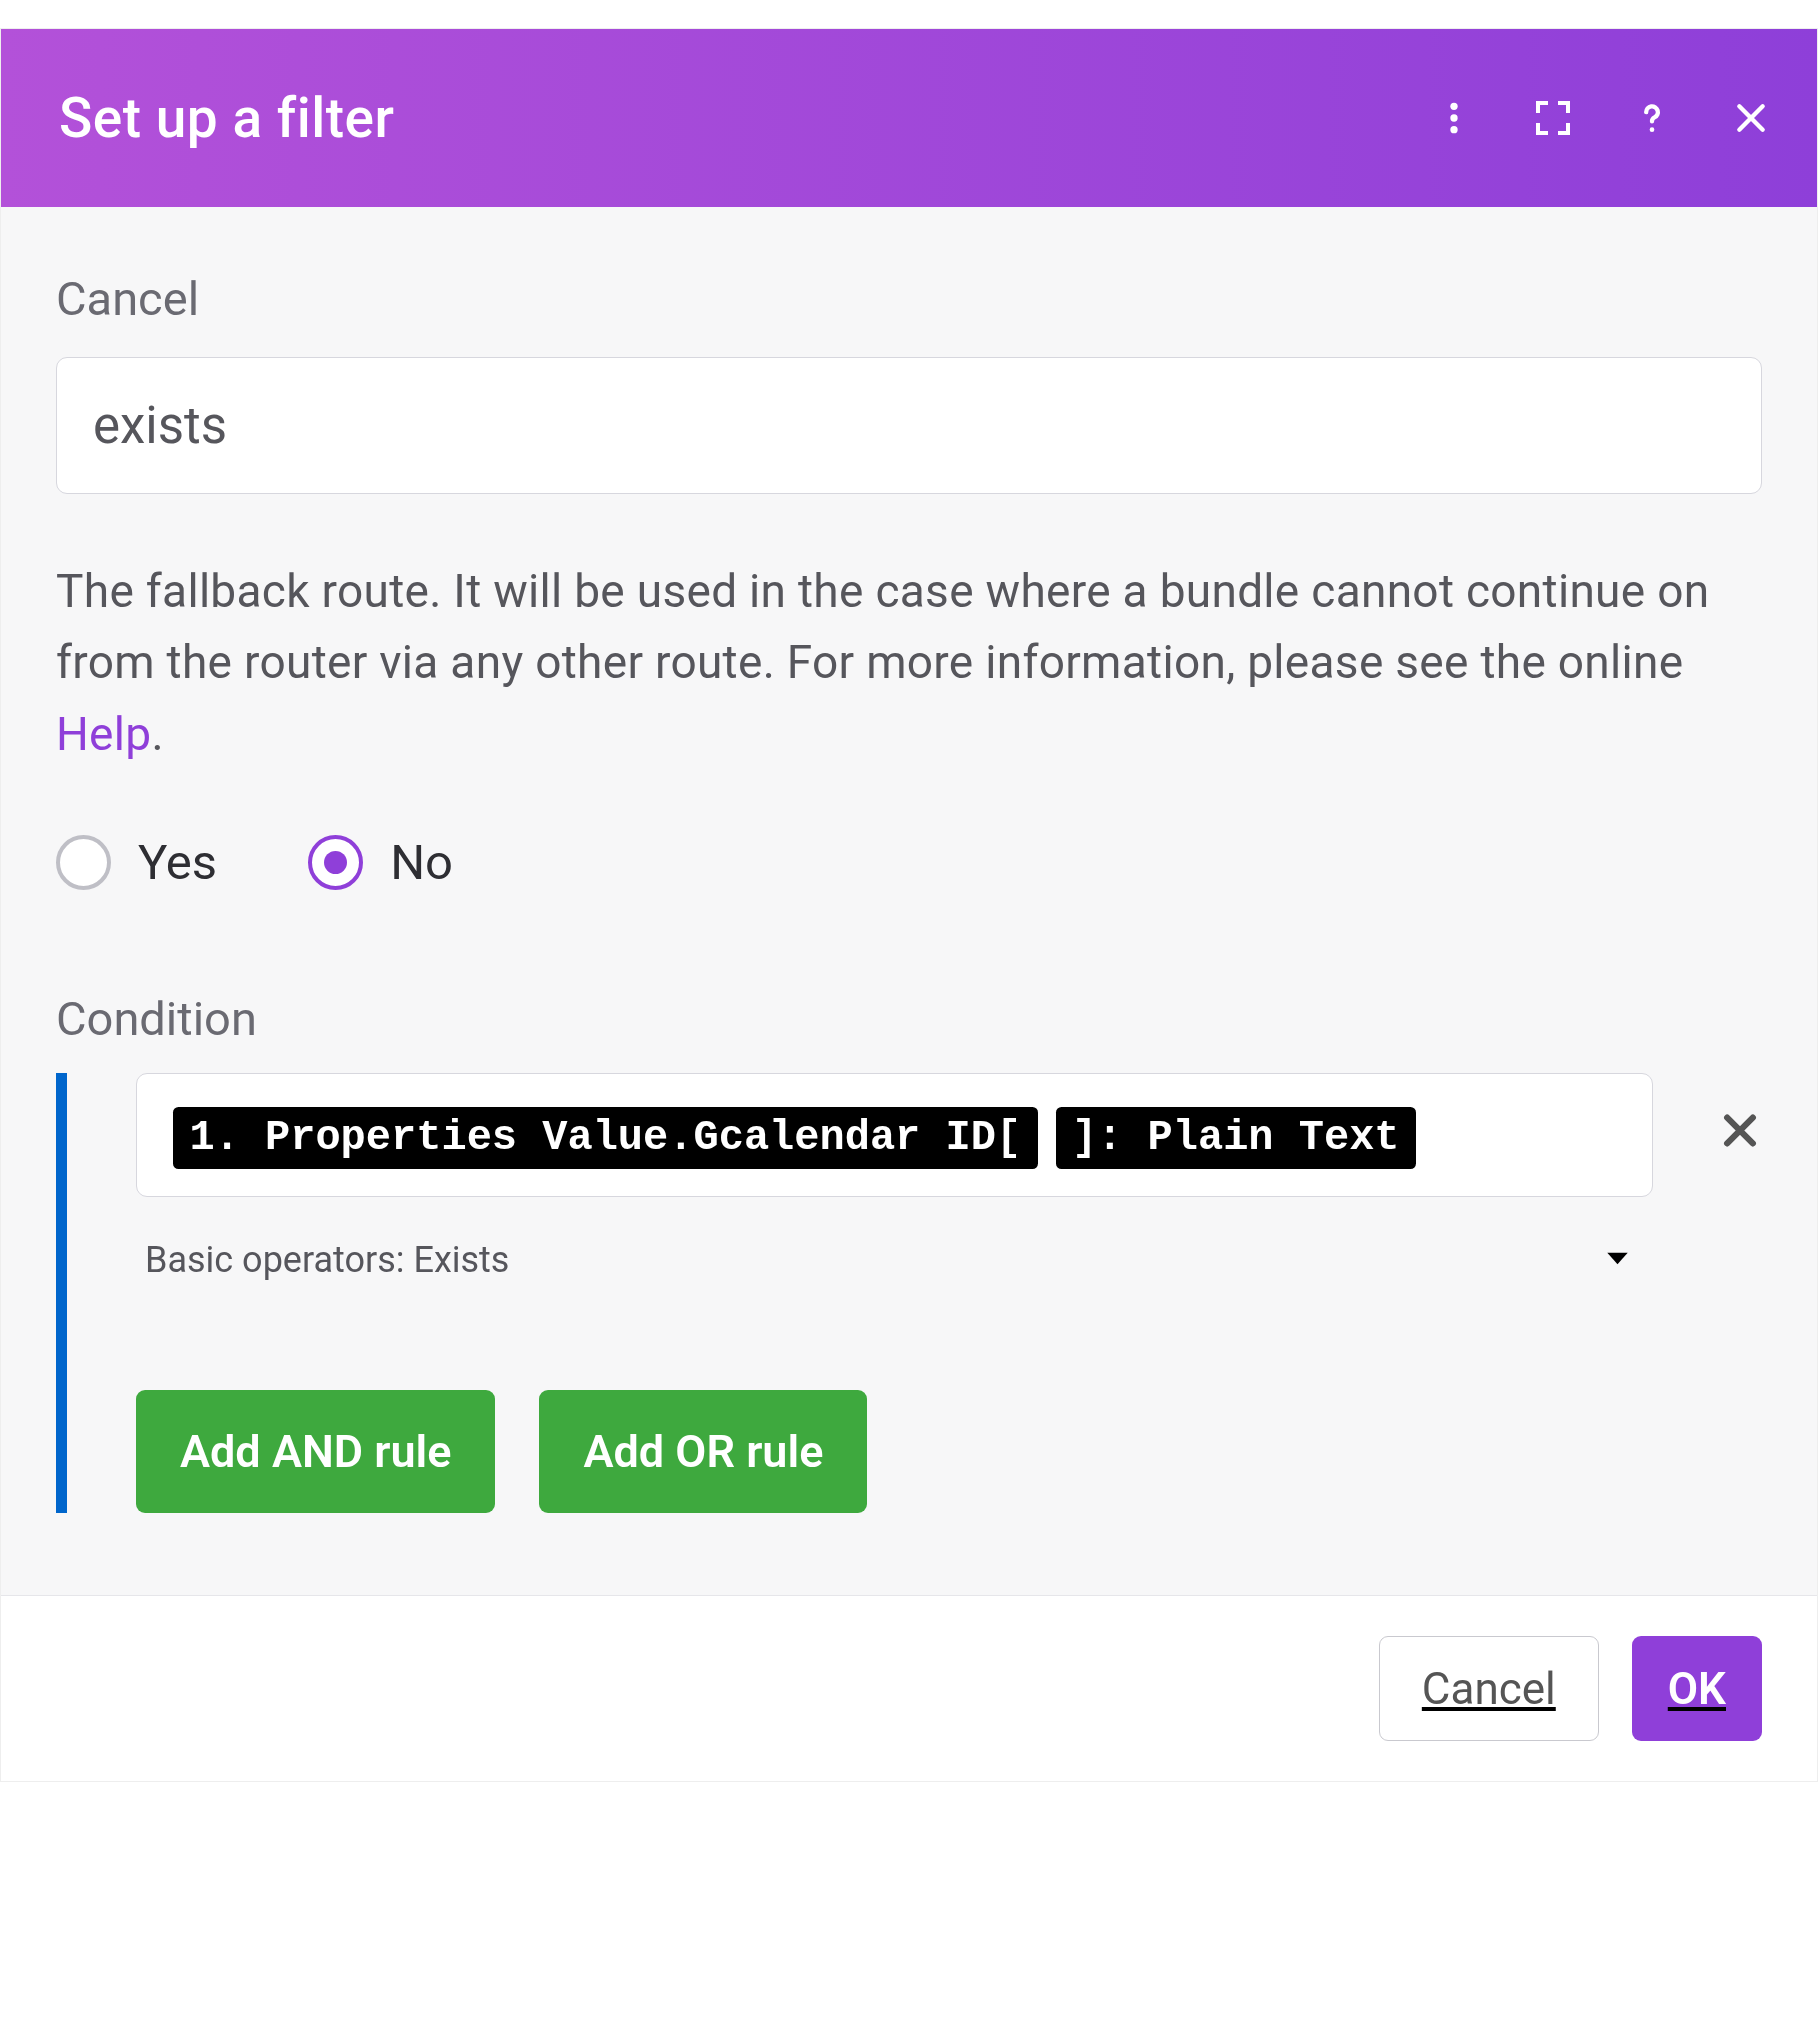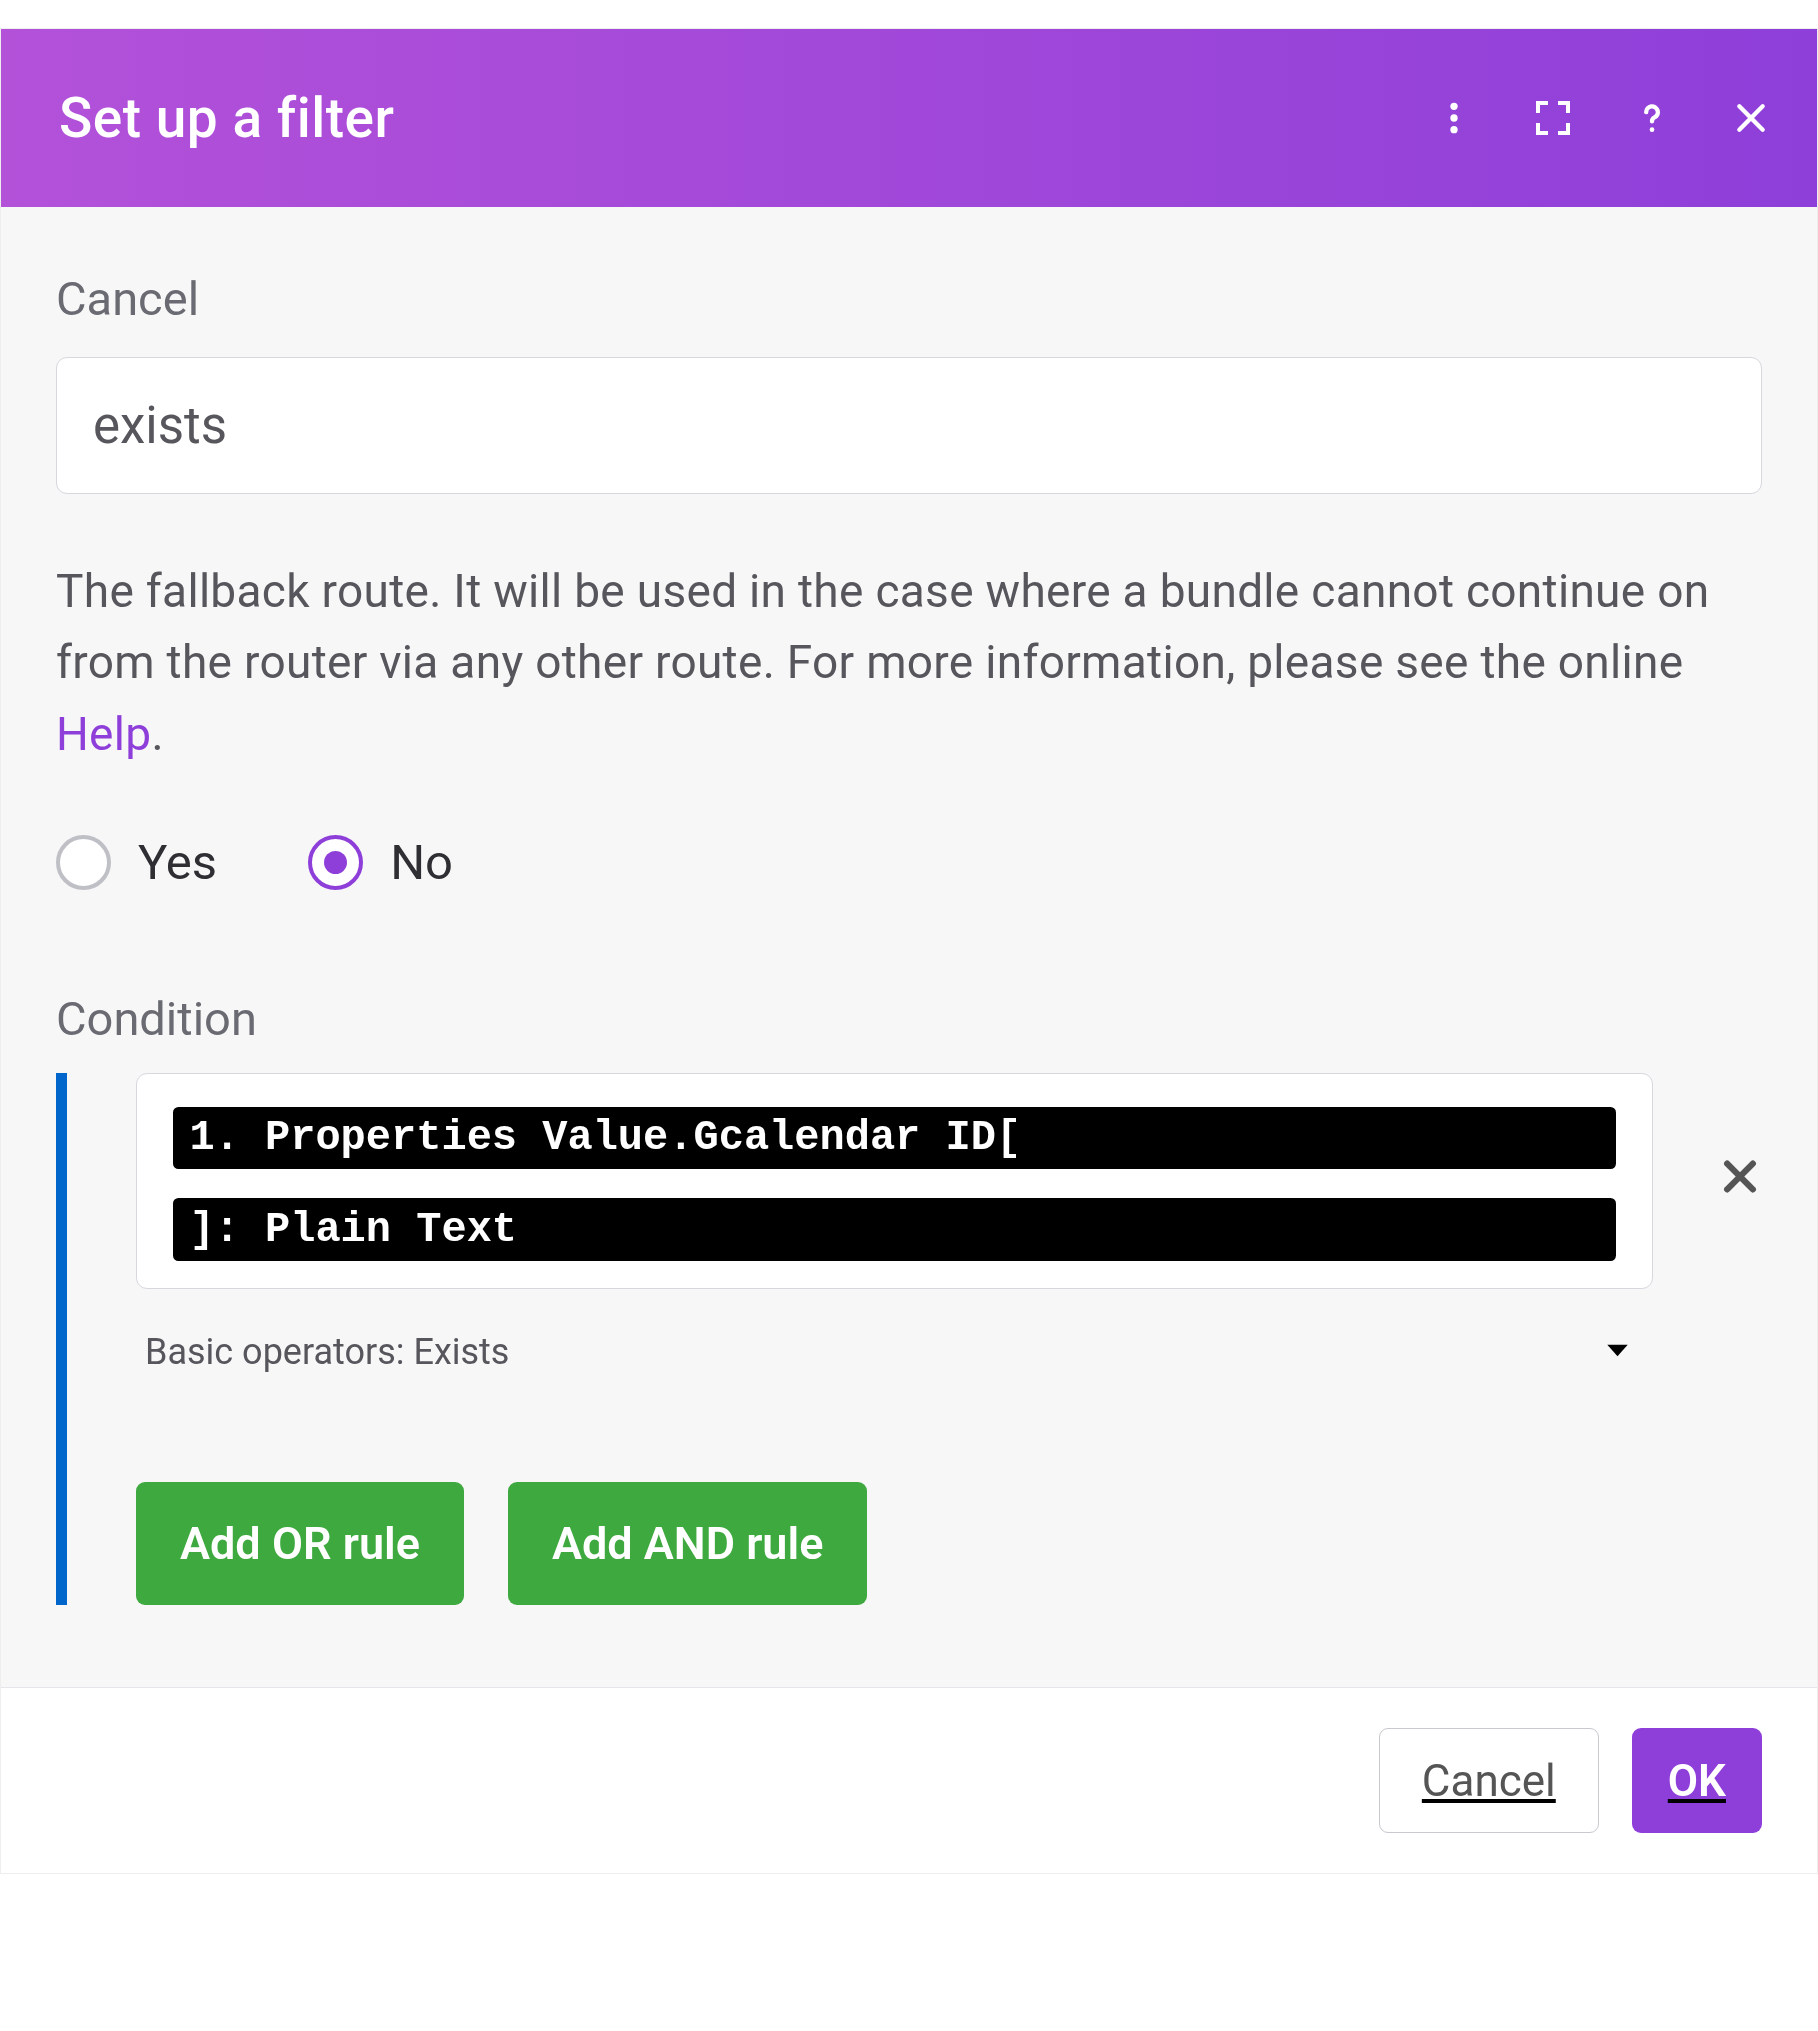--- a/index.html
+++ b/index.html
@@ -82,23 +82,22 @@
     border-left:11px solid var(--blue-bar);
     padding-left:69px;
   }
 
   .pill-row{position:relative;}
   .pill-box{
     border:1.8px solid var(--grey-border);
     border-radius:11px;
     background:#fff;
     padding:33px 36px 27px 36px;
-    display:flex;flex-wrap:wrap;gap:29px;
+    display:flex;flex-wrap:wrap;gap:18px;
     width:calc(100% - 109px);
-    flex-direction:column;
   }
   .pill{
     background:#000;color:#fff;
     font-family:"Courier New",Courier,monospace;
     font-weight:700;
     font-size:42px;
     padding:7.3px 16.4px;
     border-radius:5.5px;
     white-space:nowrap;
   }
@@ -217,22 +216,22 @@
       <div class="op-row">
         <div class="op-text">Basic operators: Exists</div>
         <div class="op-caret">
           <svg viewBox="0 0 24 24" fill="currentColor">
               <path d="M5 8l7 8 7-8z"></path>
             </svg>
         </div>
       </div>
 
       <div class="rule-btn-row">
+        <button class="rule-btn">Add AND rule</button>
         <button class="rule-btn">Add OR rule</button>
-        <button class="rule-btn">Add AND rule</button>
       </div>
 
     </div>
 
   </div>
 
   <div class="ftr">
     <button class="btn-cancel">Cancel</button>
     <button class="btn-ok">OK</button>
   </div>

